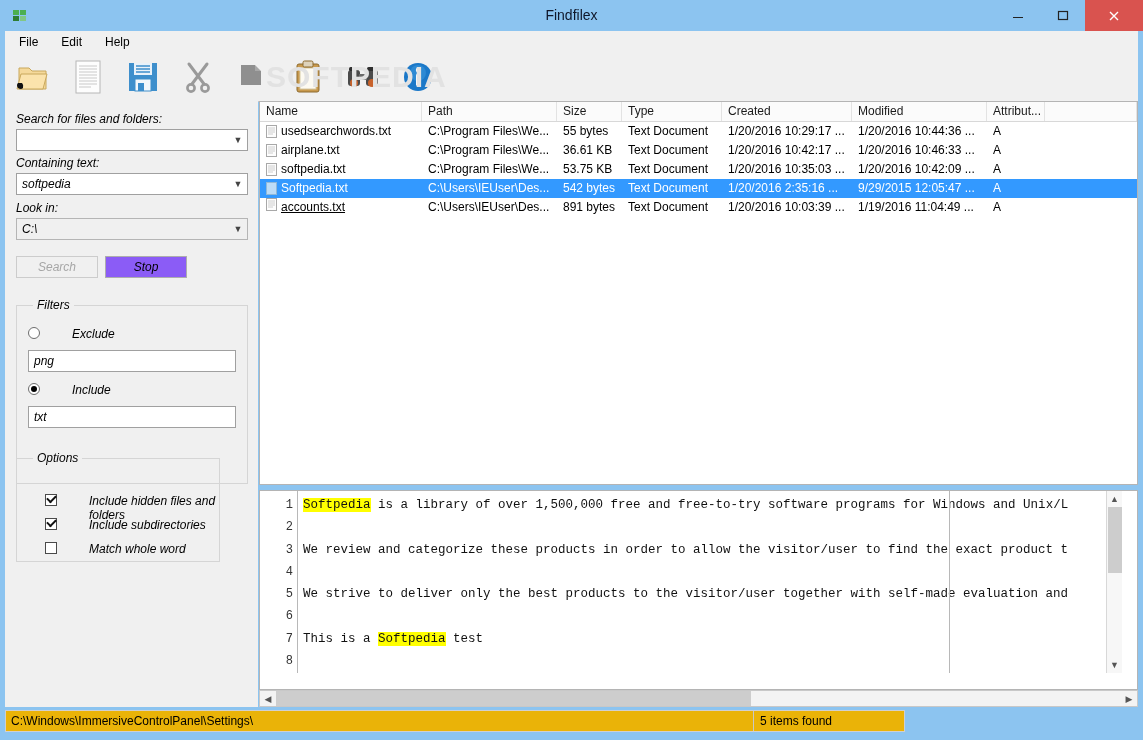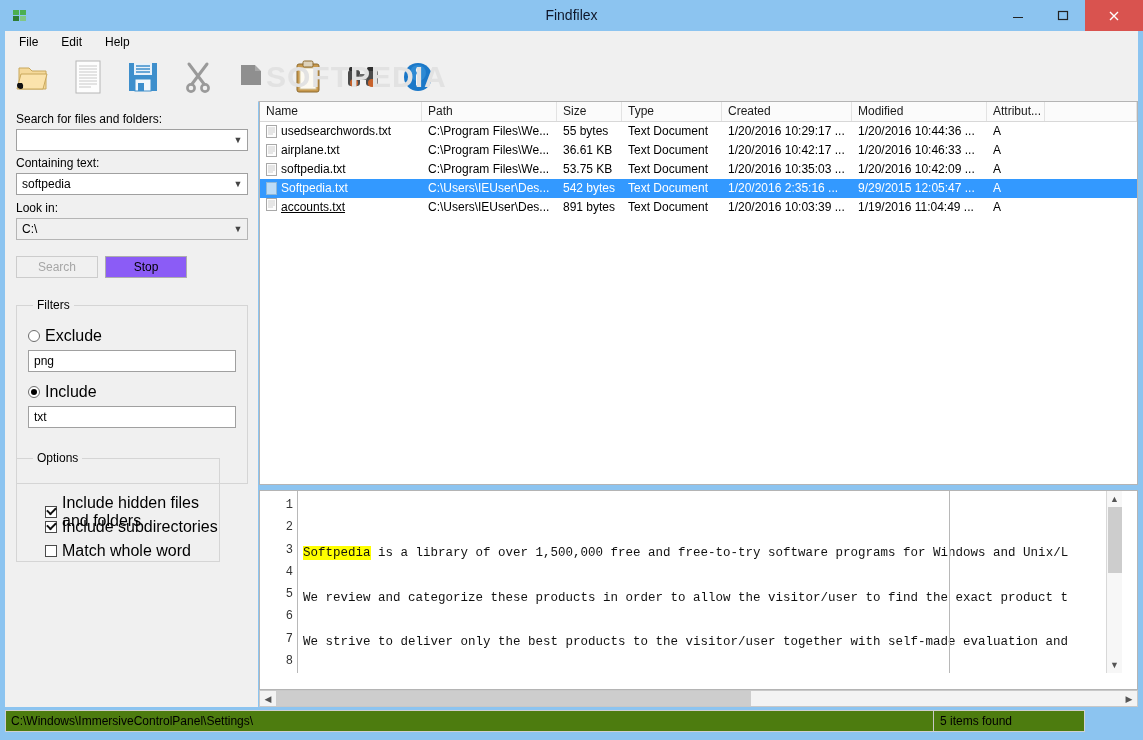--- a/index.html
+++ b/index.html
@@ -55,20 +55,21 @@
   }
   .watermark {
     position: absolute; left: 266px; top: 60px;
     font-size: 30px; font-weight: bold; color: #e2e2e2;
     letter-spacing: 1px; pointer-events: none; user-select: none;
   }
   
   .leftpanel {
     position: absolute; left: 5px; top: 101px; width: 253px; height: 606px;
     background: #f0f0f0;
+    font-style: italic;
   }
   .lbl { font-size: 12px; color: #000; }
   .combo {
     position: relative;
     background: #fff; border: 1px solid #a0a0a0;
     height: 22px; box-sizing: border-box;
     font-size: 12px; color: #000;
     display: flex; align-items: center;
   }
   .combo.disabled { background: #f0f0f0; border-color: #b5b5b5; }
@@ -90,21 +91,21 @@
   }
   .btn.disabled { color: #a6a6a6; background: #f0f0f0; border-color: #ccc; }
   .group {
     position: absolute; border: 1px solid #d5d5d5; background: transparent;
     box-sizing: border-box;
   }
   .group-title {
     position: absolute; top: -8px; left: 8px; background: #f0f0f0;
     padding: 0 4px; font-size: 12px; color: #000; margin-left: 8px;
   }
-  .radio-row, .check-row { display: flex; align-items: center; font-size: 16px; color: #000; }
+  .radio-row, .check-row { display: flex; align-items: flex-start; font-size: 12px; color: #000; gap: 27px; }
   .radio {
     width: 12px; height: 12px; border-radius: 50%;
     border: 1px solid #6d6d6d; background: #fff; margin-right: 5px;
     box-sizing: border-box; position: relative; flex: none;
   }
   .radio.on::after {
     content: ""; position: absolute; left: 2px; top: 2px;
     width: 6px; height: 6px; border-radius: 50%; background: #000;
   }
   .check {
@@ -149,21 +150,21 @@
   .gutter {
     position: absolute; left: 0; top: 0; width: 38px; height: 182px;
     background: #fff; border-right: 1px solid #b8b8b8;
     font-family: "Liberation Mono", monospace; font-size: 12px; color: #333;
     text-align: right; padding-top: 3px; box-sizing: border-box;
   }
   .gutter div { height: 22.3px; line-height: 22.3px; padding-right: 4px; }
   .codearea {
     position: absolute; left: 39px; top: 0; width: 823px; height: 182px;
     font-family: "Liberation Mono", monospace; font-size: 12.5px; color: #111;
-    padding-top: 3px; box-sizing: border-box; white-space: pre; margin-top: 48px;
+    padding-top: 3px; box-sizing: border-box; white-space: pre;
   }
   .codearea div { height: 22.3px; line-height: 22.3px; padding-left: 4px; }
   mark { background: #ffff00; color: #111; }
   .wrapguide {
     position: absolute; left: 689px; top: 0; width: 1px; height: 182px; background: #b8b8b8;
   }
   .vscroll {
     position: absolute; right: 0; top: 0; width: 16px; height: 182px;
     background: #f7f7f7; border-left: 1px solid #d8d8d8; box-sizing: border-box;
   }
@@ -174,22 +175,22 @@
   .vthumb { position: absolute; left: 1px; top: 16px; width: 14px; height: 66px; background: #cdcdcd; }
   .hscroll {
     position: absolute; left: 259px; top: 690px; width: 879px; height: 17px;
     background: #f3f3f3; border: 1px solid #c8c8c8; box-sizing: border-box;
     display: flex; align-items: center;
   }
   .hscroll .arr { width: 16px; text-align: center; font-size: 9px; color: #555; }
   .hthumb { height: 15px; background: #cdcdcd; }
   
   .statusbar {
-    position: absolute; left: 5px; top: 710px; width: 1080px; height: 22px;
-    background: #4d7c0f; border: 1px solid #d0d0d0; box-sizing: border-box;
+    position: absolute; left: 5px; top: 710px; width: 900px; height: 22px;
+    background: #eab308; border: 1px solid #d0d0d0; box-sizing: border-box;
     display: flex; align-items: center;
   }
   .status-left {
     flex: 1; font-size: 12px; color: #000; padding-left: 5px;
   }
   .status-right {
     width: 144px; font-size: 12px; color: #000; padding-left: 6px;
     border-left: 1px solid #c8c8c8; height: 20px; line-height: 20px;
   }
 </style>

